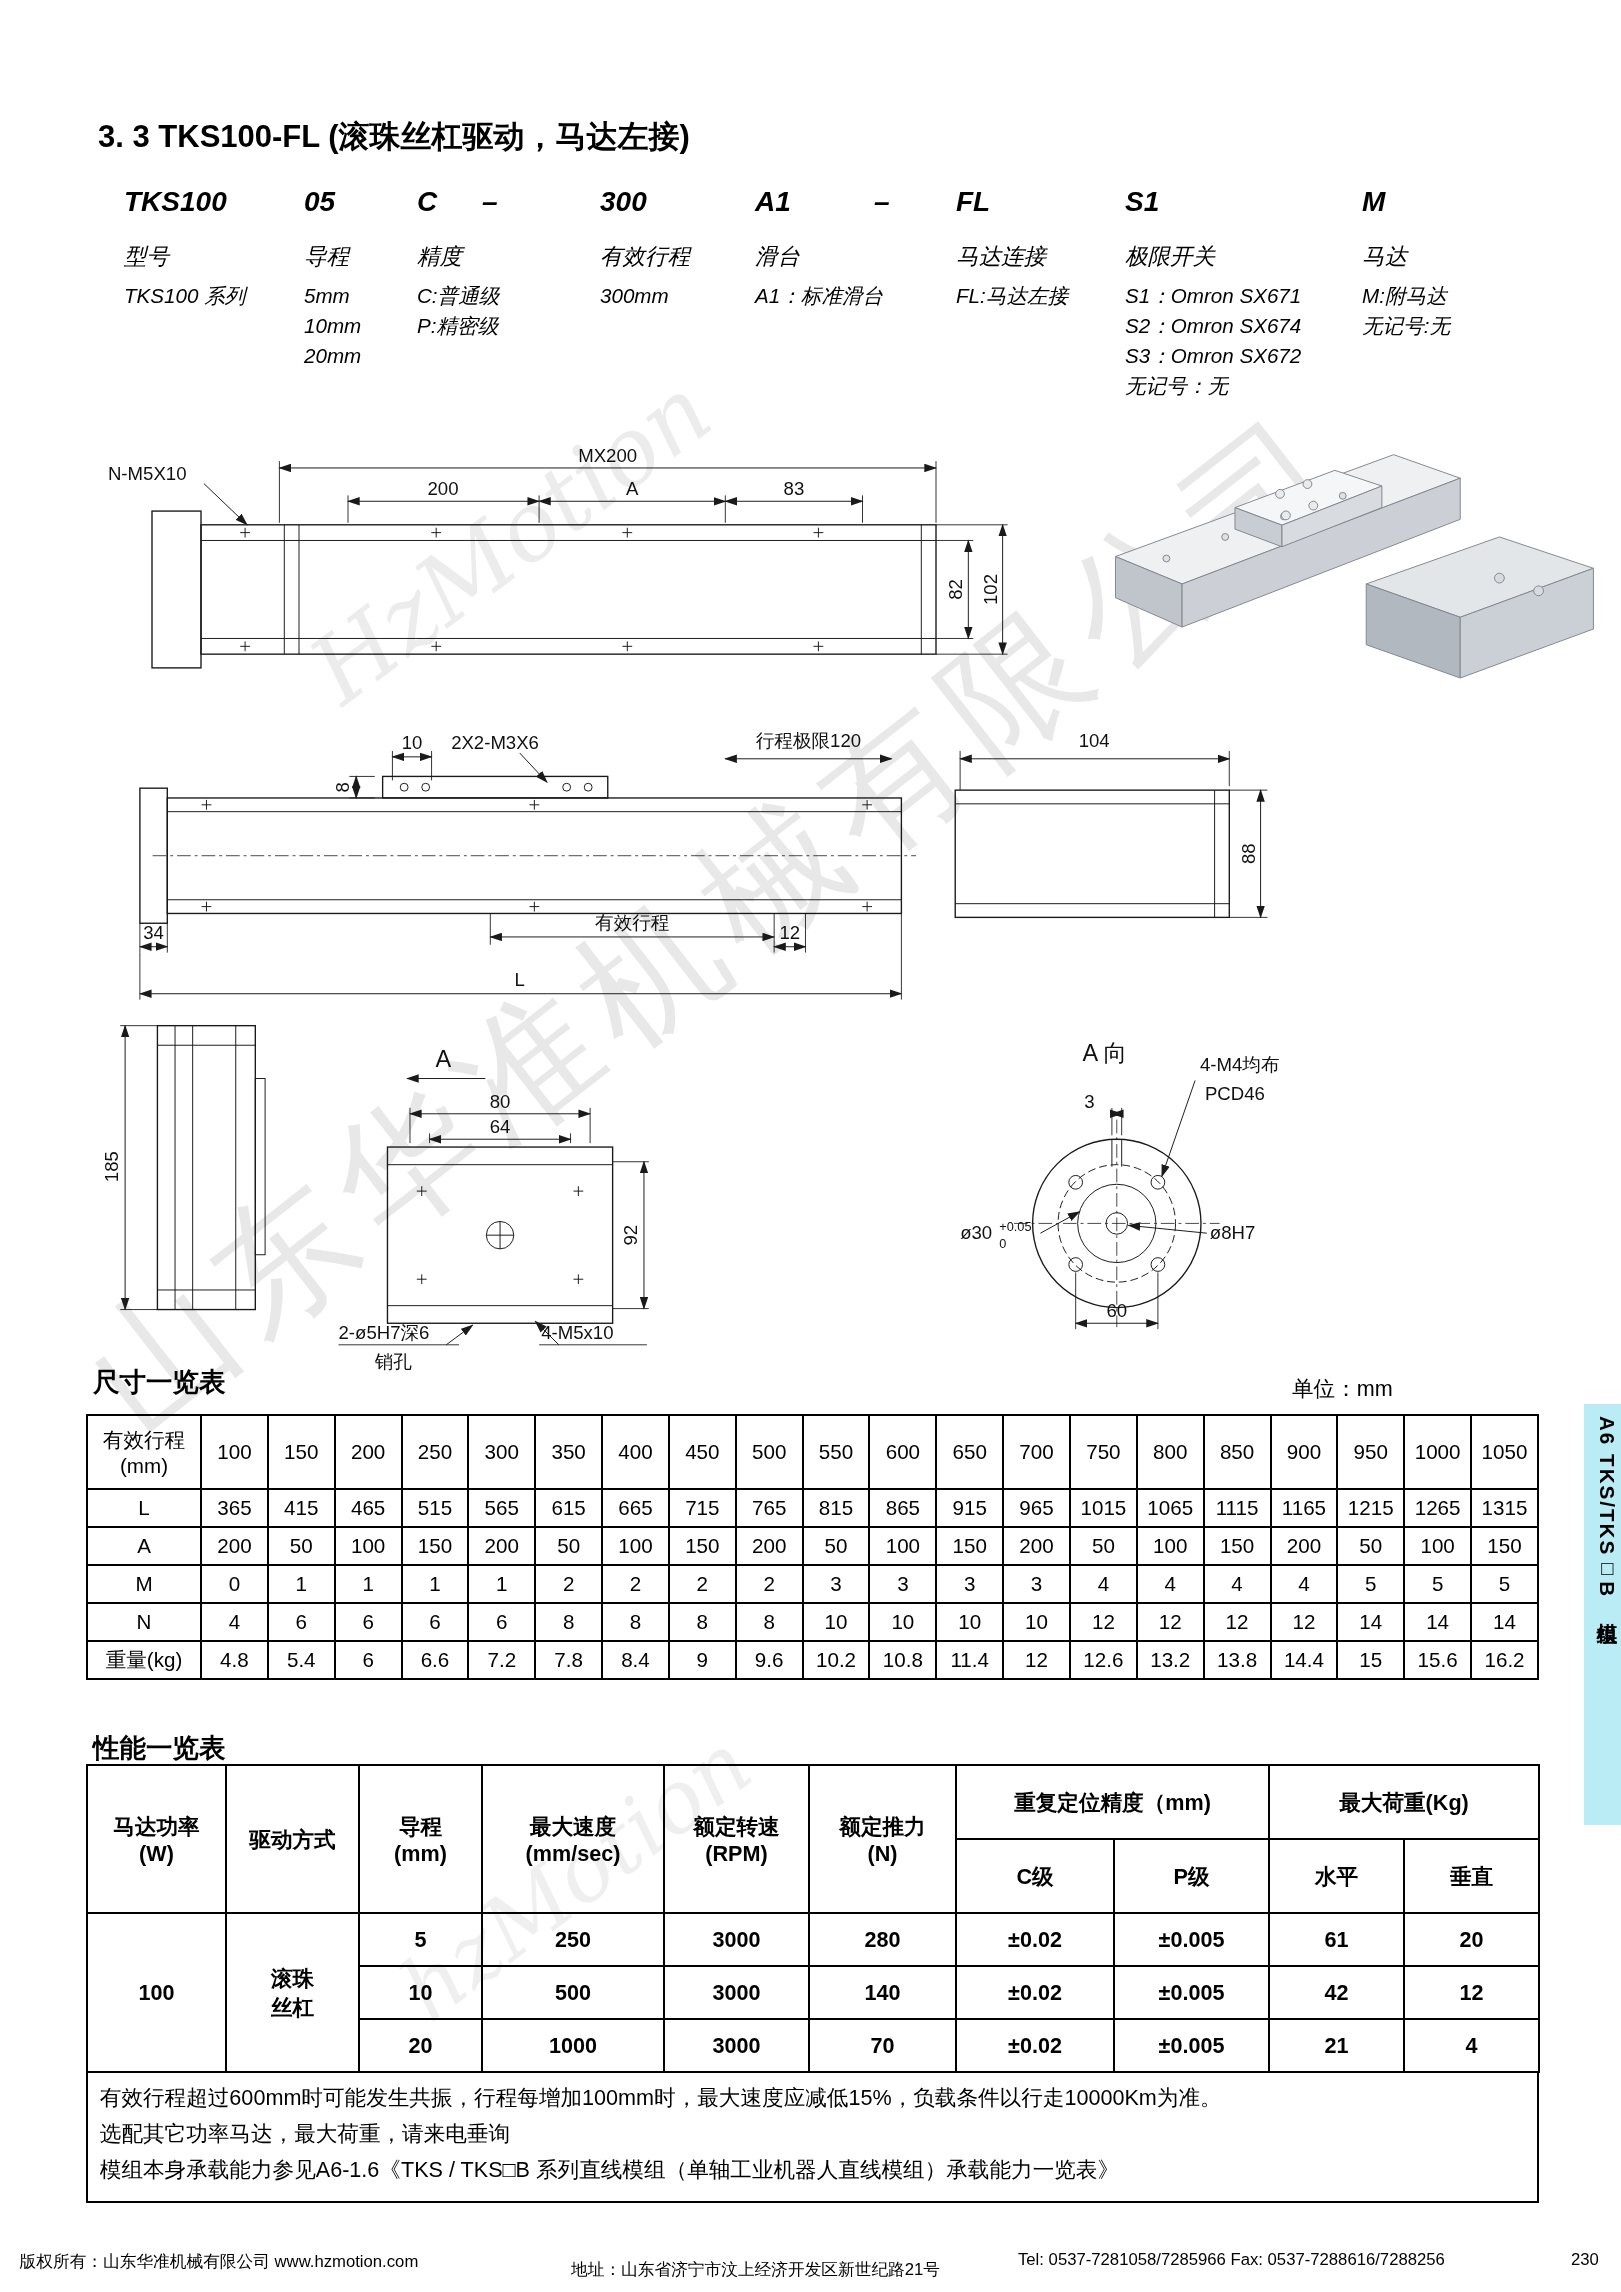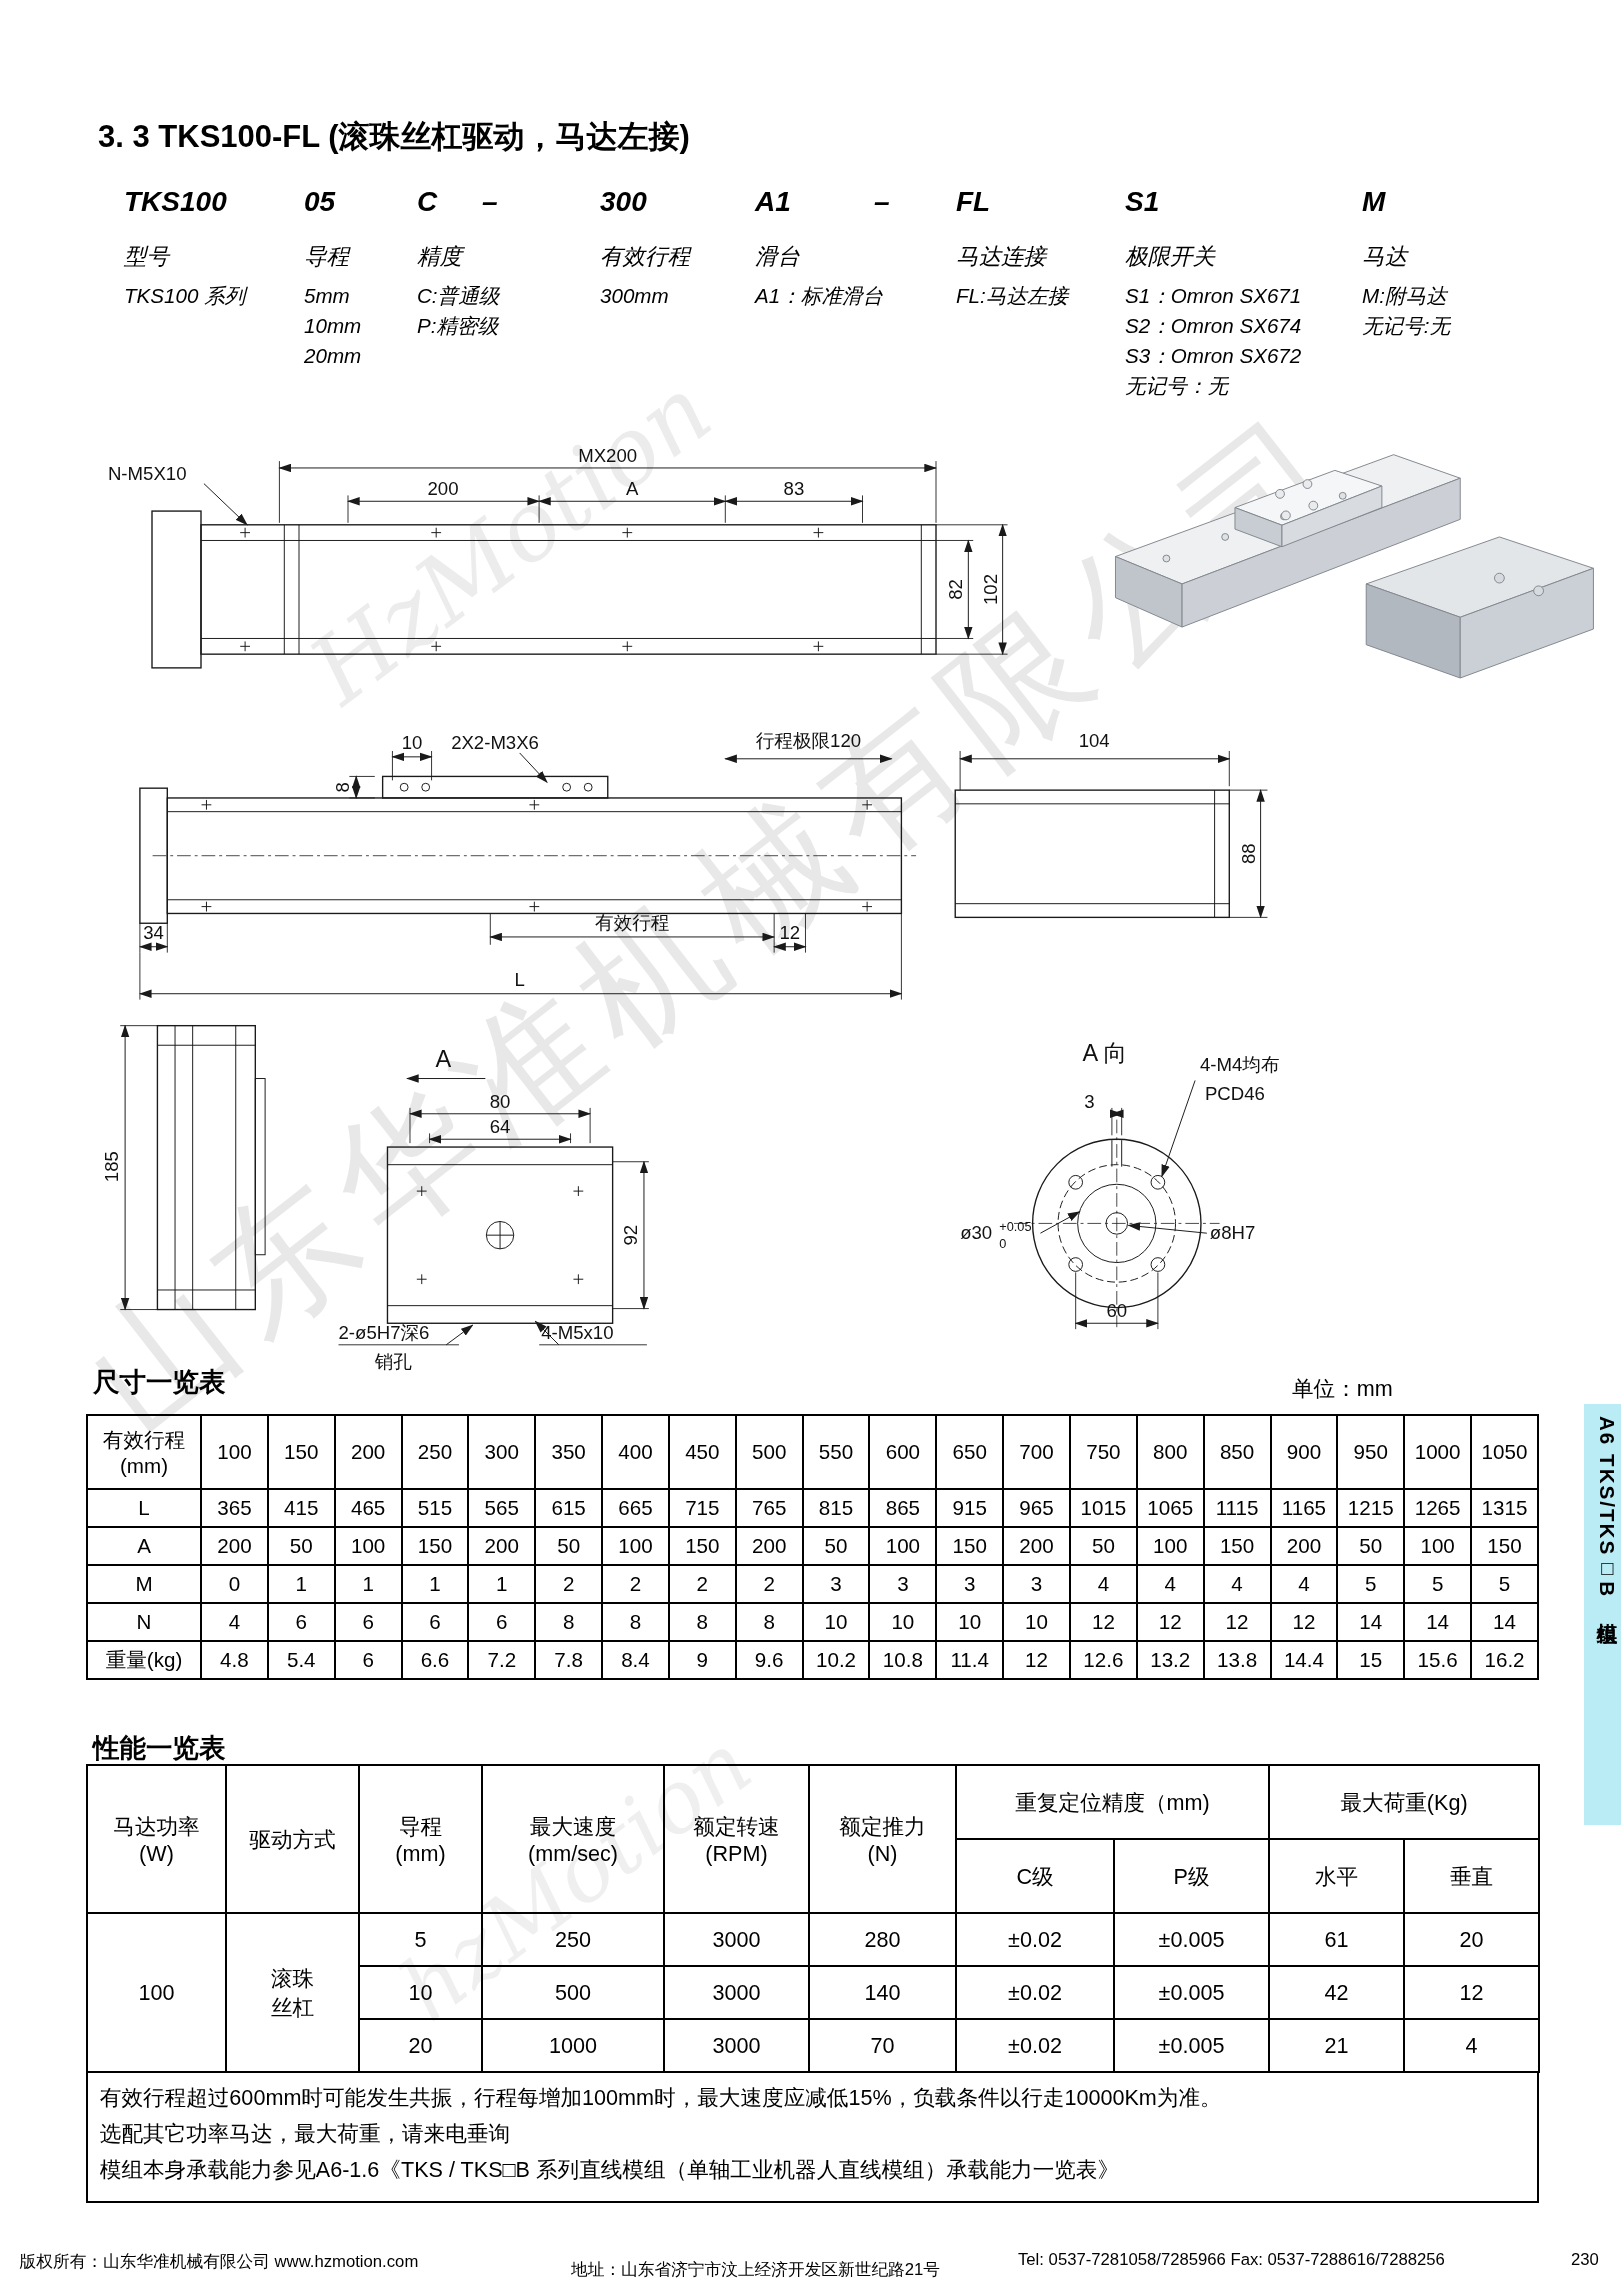--- a/index.html
+++ b/index.html
@@ -45,21 +45,21 @@
   #dim-table  { position:absolute; left:86px; top:1414px; width:1453px;
                 border-collapse:collapse; table-layout:fixed; font-size:20.6px; text-align:center; }
   #dim-table th, #dim-table td { border:2px solid #000; border-top-width:2.9px; border-bottom-width:2.9px;
                 font-weight:normal; padding:0; }
   #dim-table thead tr { height:74px; }
   #dim-table tbody tr { height:38px; }
   .perf-title { position:absolute; left:93px; top:1730px; font-size:26.5px; font-weight:bold; }
   #perf-table { position:absolute; left:86px; top:1764px; width:1453px;
                 border-collapse:collapse; table-layout:fixed; font-size:21.6px; text-align:center; }
   #perf-table th, #perf-table td { border:2px solid #000; border-top-width:2.9px; border-bottom-width:2.9px;
-                font-weight:normal; padding:0; }
+                font-weight:bold; padding:0; }
   #perf-table thead tr { height:74px; }
   #perf-table tbody tr { height:53px; }
   .notes { position:absolute; left:86px; top:2072px; width:1453px; box-sizing:border-box;
            border:2.9px solid #000; border-top:none; padding:7.8px 11.8px 13.7px 11.8px;
            font-size:21.6px; line-height:36px; }
   
   .side-tab { position:absolute; left:1584px; top:1404px; width:37px; height:421px;
               background:#b9ecf5; writing-mode:vertical-rl; text-orientation:mixed;
               font-size:20.6px; font-weight:bold; letter-spacing:2px;
               padding-top:11.8px; box-sizing:border-box; }

